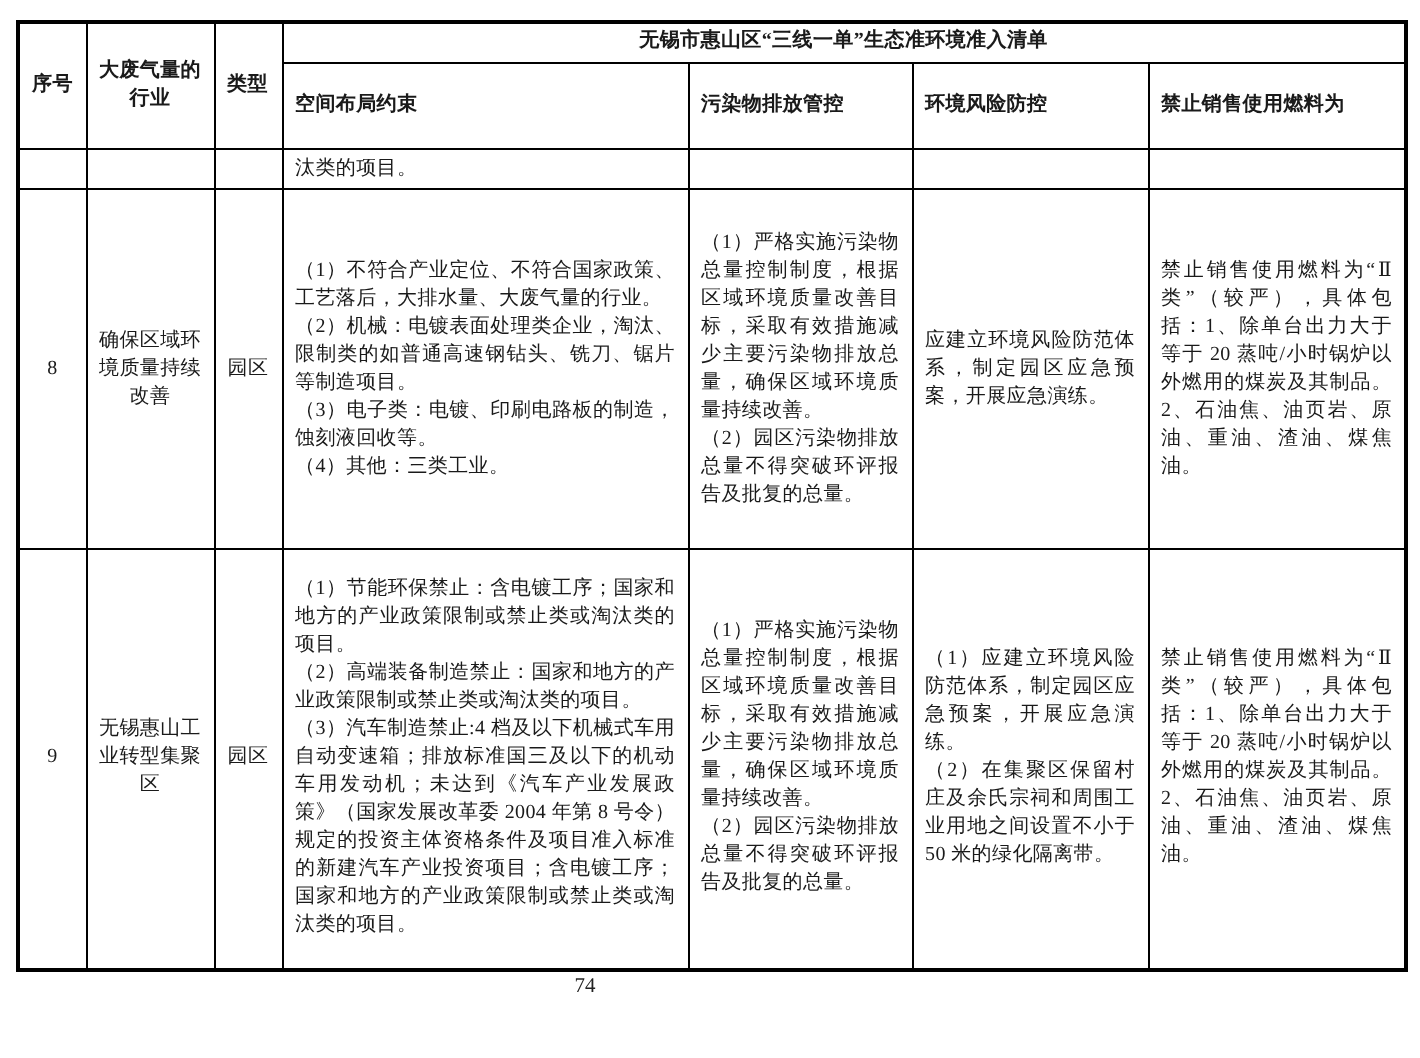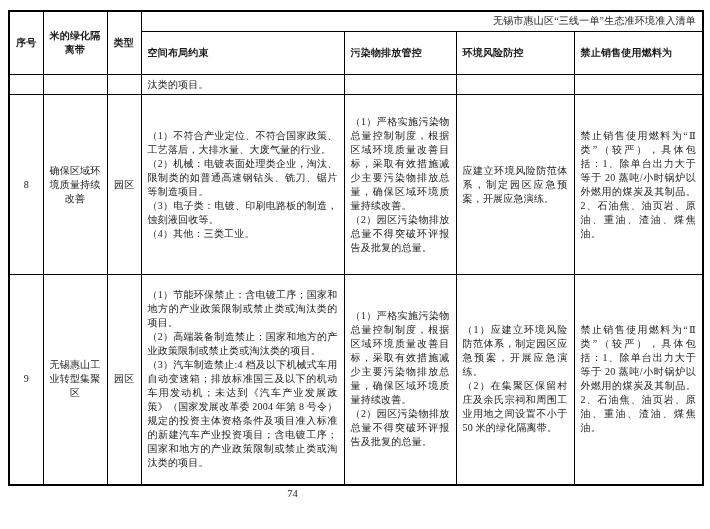--- a/index.html
+++ b/index.html
@@ -21,22 +21,22 @@
   .tbl td{
     border:1px solid #000;
     vertical-align:middle;
     padding:2px 6px;
     font-size:10px;
     line-height:14px;
     letter-spacing:0.2px;
     overflow:hidden;
   }
   .hd{font-weight:bold;text-align:left;padding:1px 2px;}
-  .title-cell{font-weight:normal;text-align:right;font-size:10px;padding:0 2px;margin-left:28px;}
-  .c{text-align:right;}
+  .title-cell{font-weight:bold;text-align:center;font-size:10px;padding:0 2px;margin-left:28px;}
+  .c{text-align:center;}
   .j{text-align:justify;text-justify:inter-ideograph;}
   .pre{white-space:pre-wrap;}
   .name-cell{padding:2px 11px;text-align:center;}
   .seq-cell{text-align:center;font-size:10.5px;}
   .pagenum{
     position:absolute;left:0;top:488px;width:585px;
     text-align:center;font-size:10.5px;color:#222;
   }
 </style>
 </head>
@@ -51,21 +51,21 @@
       <col style="width:34px">
       <col style="width:203px">
       <col style="width:112px">
       <col style="width:118px">
       <col style="width:129px">
     </colgroup>
 
     <tbody>
         <tr style="height:17px">
       <td rowspan="2" class="hd" style="height:58px">序号</td>
-      <td rowspan="2" class="hd name-cell" style="font-weight:bold">米的绿化隔离带</td>
+      <td rowspan="2" class="hd name-cell" style="font-weight:bold">大废气量的行业</td>
       <td rowspan="2" class="hd">类型</td>
       <td colspan="4" class="title-cell">无锡市惠山区“三线一单”生态准环境准入清单</td>
     </tr>
 
     <tr style="height:41px">
       <td class="hd">空间布局约束</td>
       <td class="hd">污染物排放管控</td>
       <td class="hd">环境风险防控</td>
       <td class="hd">禁止销售使用燃料为</td>
     </tr>

